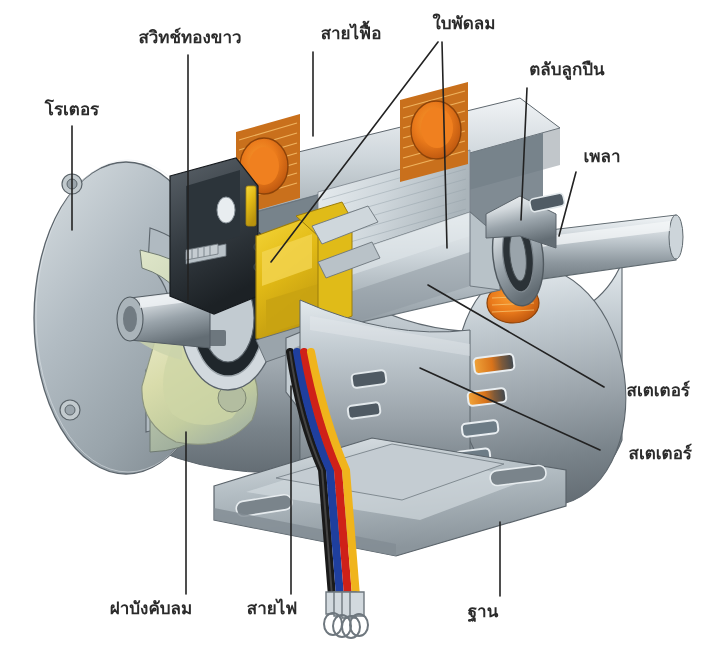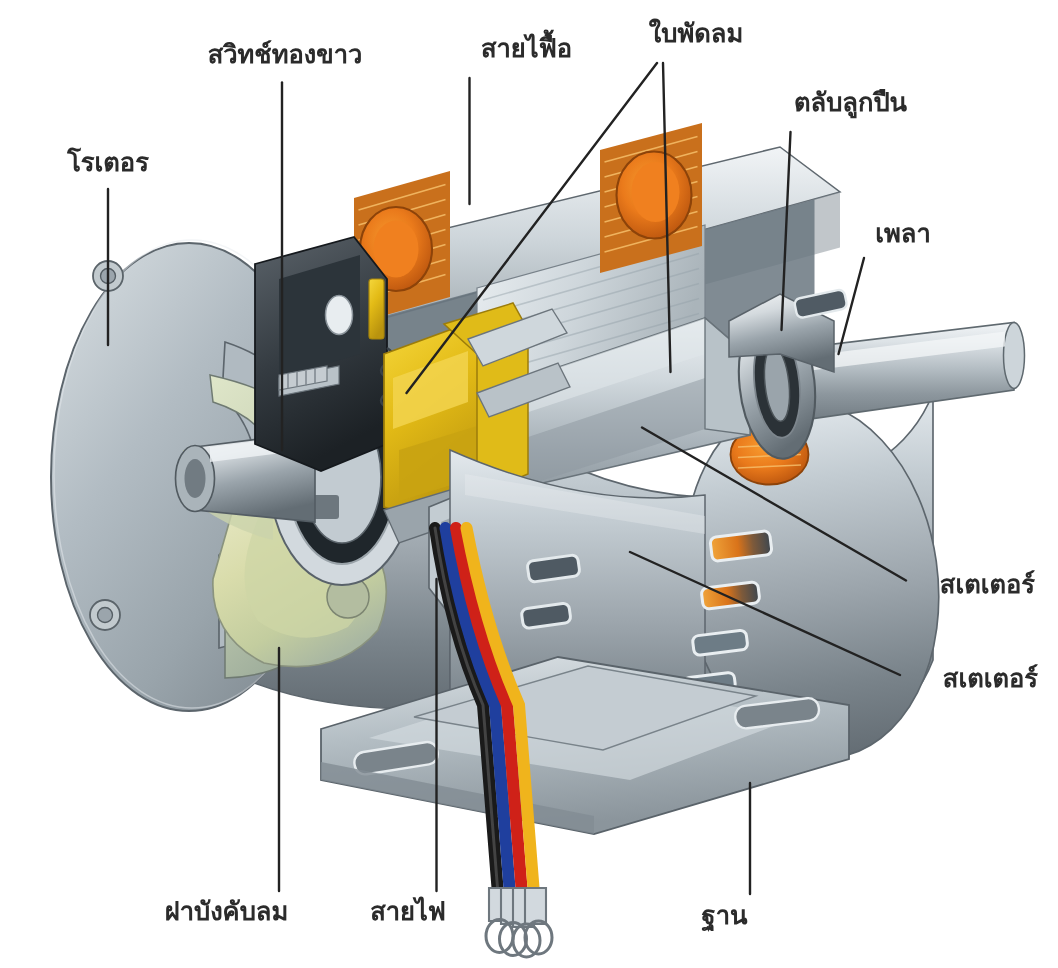--- a/index.html
+++ b/index.html
@@ -364,17 +364,17 @@
   </svg>
 
   <div class="label center" style="left:72px;  top:100px;">โรเตอร</div>
   <div class="label center" style="left:190px; top:28px;">สวิทช์ทองขาว</div>
   <div class="label center" style="left:351px; top:24px;">สายไฟื้อ</div>
   <div class="label center" style="left:464px; top:14px;">ใบพัดลม</div>
   <div class="label center" style="left:567px; top:60px;">ตลับลูกปืน</div>
   <div class="label center" style="left:602px; top:147px;">เพลา</div>
   <div class="label right" style="left:690px; top:381px;">สเตเตอร์</div>
   <div class="label right" style="left:692px; top:444px;text-align:right;">สเตเตอร์</div>
-  <div class="label center" style="left:151px; top:599px;">ฝาบังคับลม</div>
+  <div class="label center" style="left:151px; top:599px;font-family:Liberation Serif, serif;">ฝาบังคับลม</div>
   <div class="label center" style="left:272px; top:599px;">สายไฟ</div>
   <div class="label center" style="left:483px; top:602px;">ฐาน</div>
 
 </div>
 
 </body></html>

